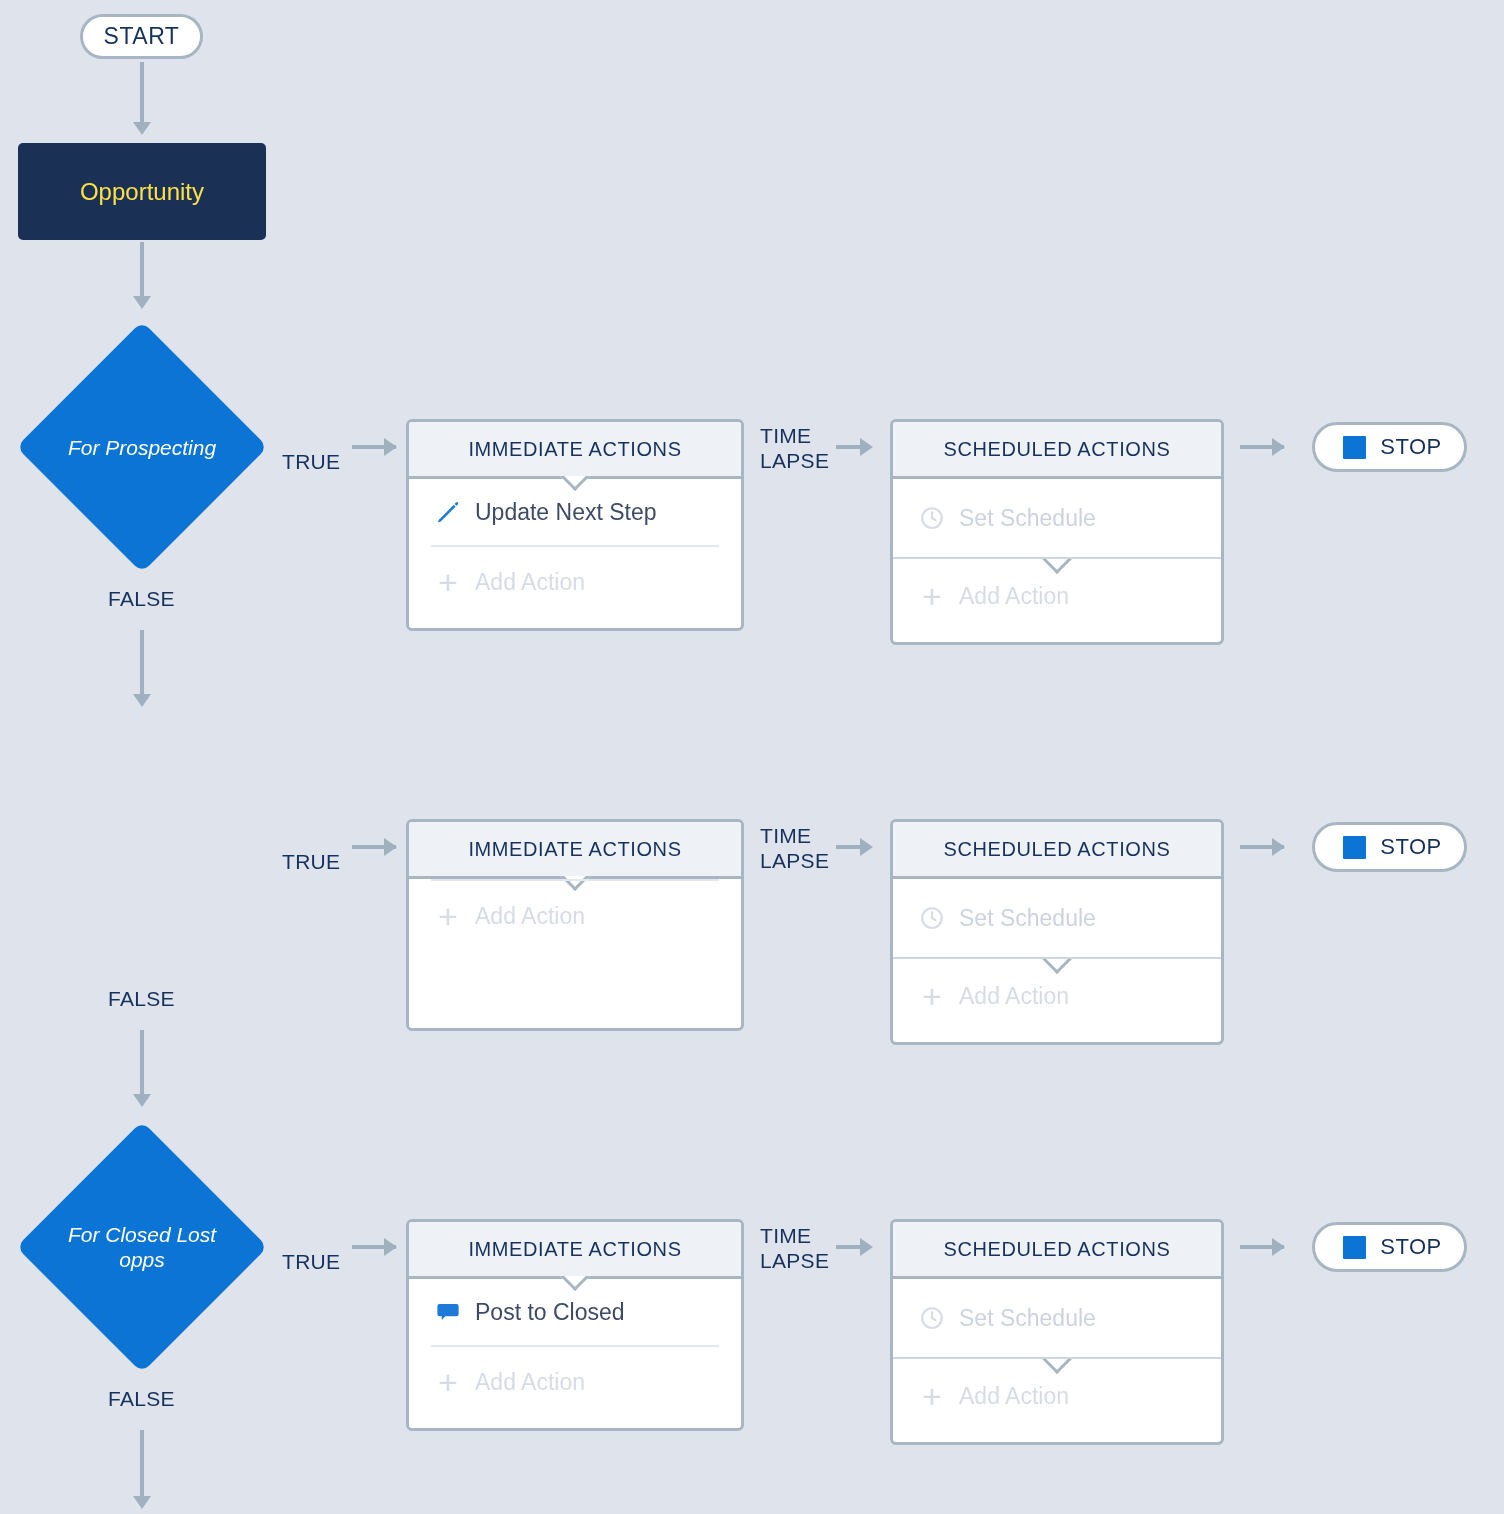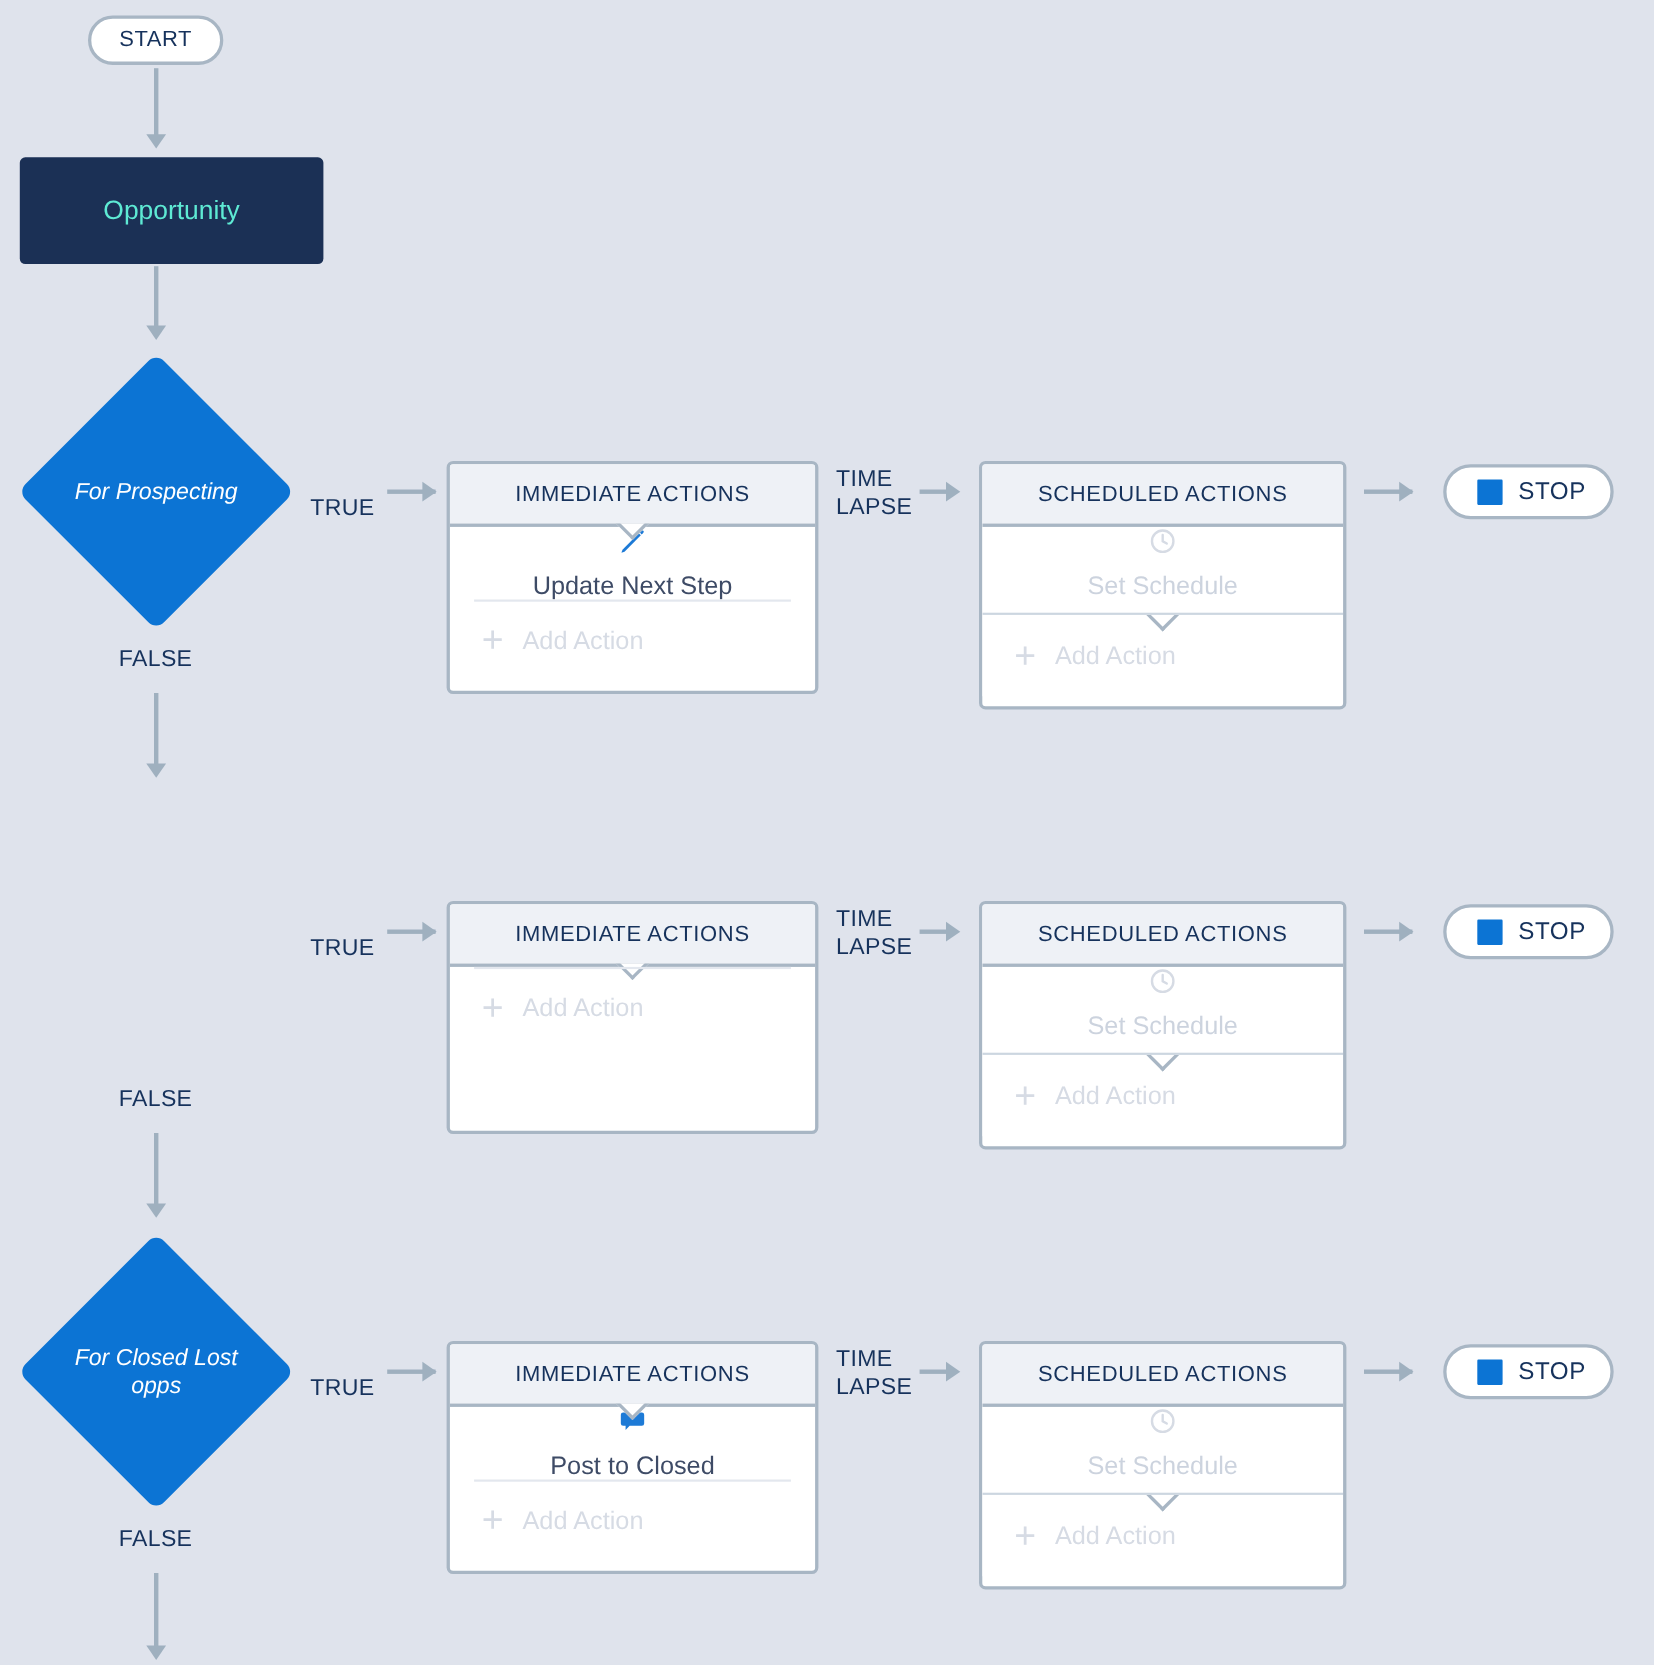--- a/index.html
+++ b/index.html
@@ -28,46 +28,46 @@
     display: flex;
     align-items: center;
     justify-content: center;
     box-sizing: border-box;
     color: #16325c;
     letter-spacing: .5px;
   }
   .pill.start {
     left: 80px; top: 14px;
     width: 123px; height: 45px;
-    font-size: 20px;
+    font-size: 23px;
   }
   .pill.stop {
     width: 155px; height: 50px;
     font-size: 22px;
     gap: 14px;
     padding-left: 6px;
   }
   .stop-square {
     width: 23px; height: 23px;
     background: #0c74d4;
     flex: 0 0 auto;
     border-radius: 1px;
   }
 
   
   .object-box {
     position: absolute;
     left: 18px; top: 143px;
-    width: 276px; height: 97px;
+    width: 248px; height: 97px;
     background: #1b3055;
     border-radius: 5px;
     display: flex;
     align-items: center;
     justify-content: center;
-    color: #5eead4;
+    color: #fde047;
     font-size: 24px;
   }
 
   
   .diamond-wrap {
     position: absolute;
     width: 250px; height: 250px; font-style: italic;
   }
   .diamond-shape {
     position: absolute;
@@ -176,21 +176,20 @@
   }
 
   .action-row {
     display: flex;
     align-items: center;
     gap: 14px;
     padding: 0 26px;
     height: 66px;
     font-size: 23px;
     color: #3e4b66;
-    flex-direction: column;
   }
   .action-row.muted { color: #ccd3de; }
   .row-divider {
     height: 0;
     border-top: 2px solid #e3e7ee;
     margin: 0 22px;
     position: relative;
   }
   .row-divider.full {
     margin: 0;

